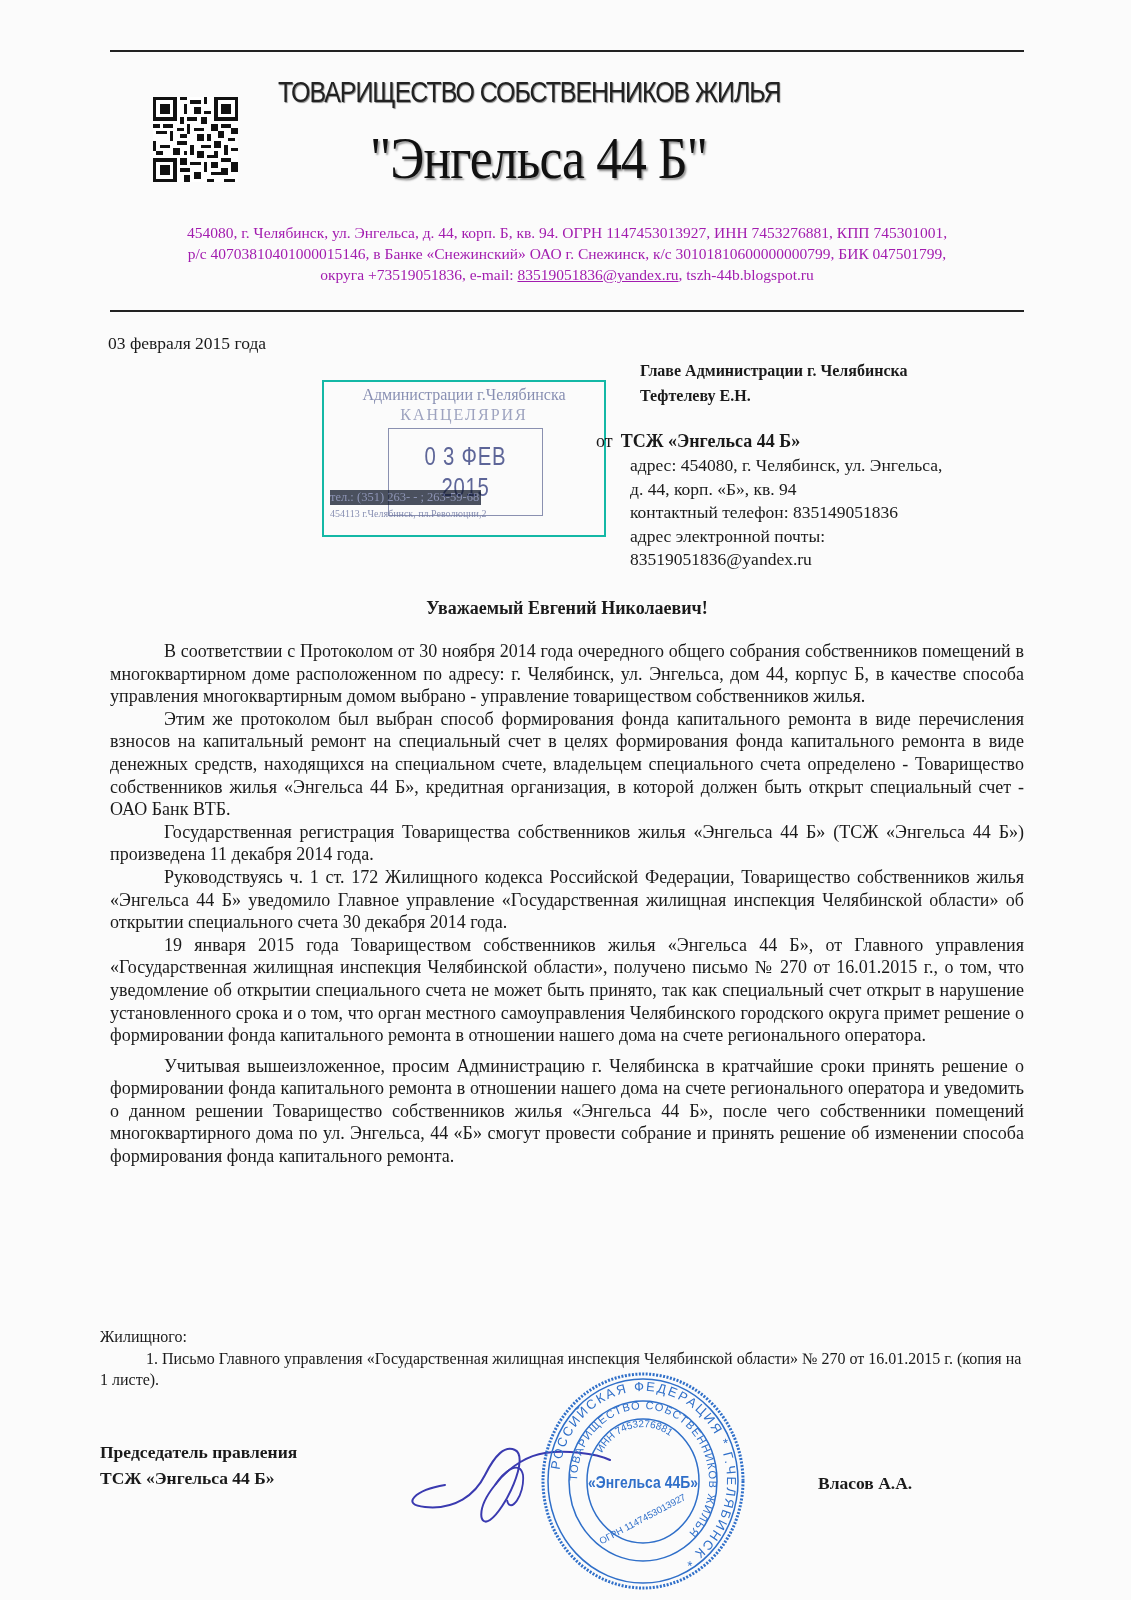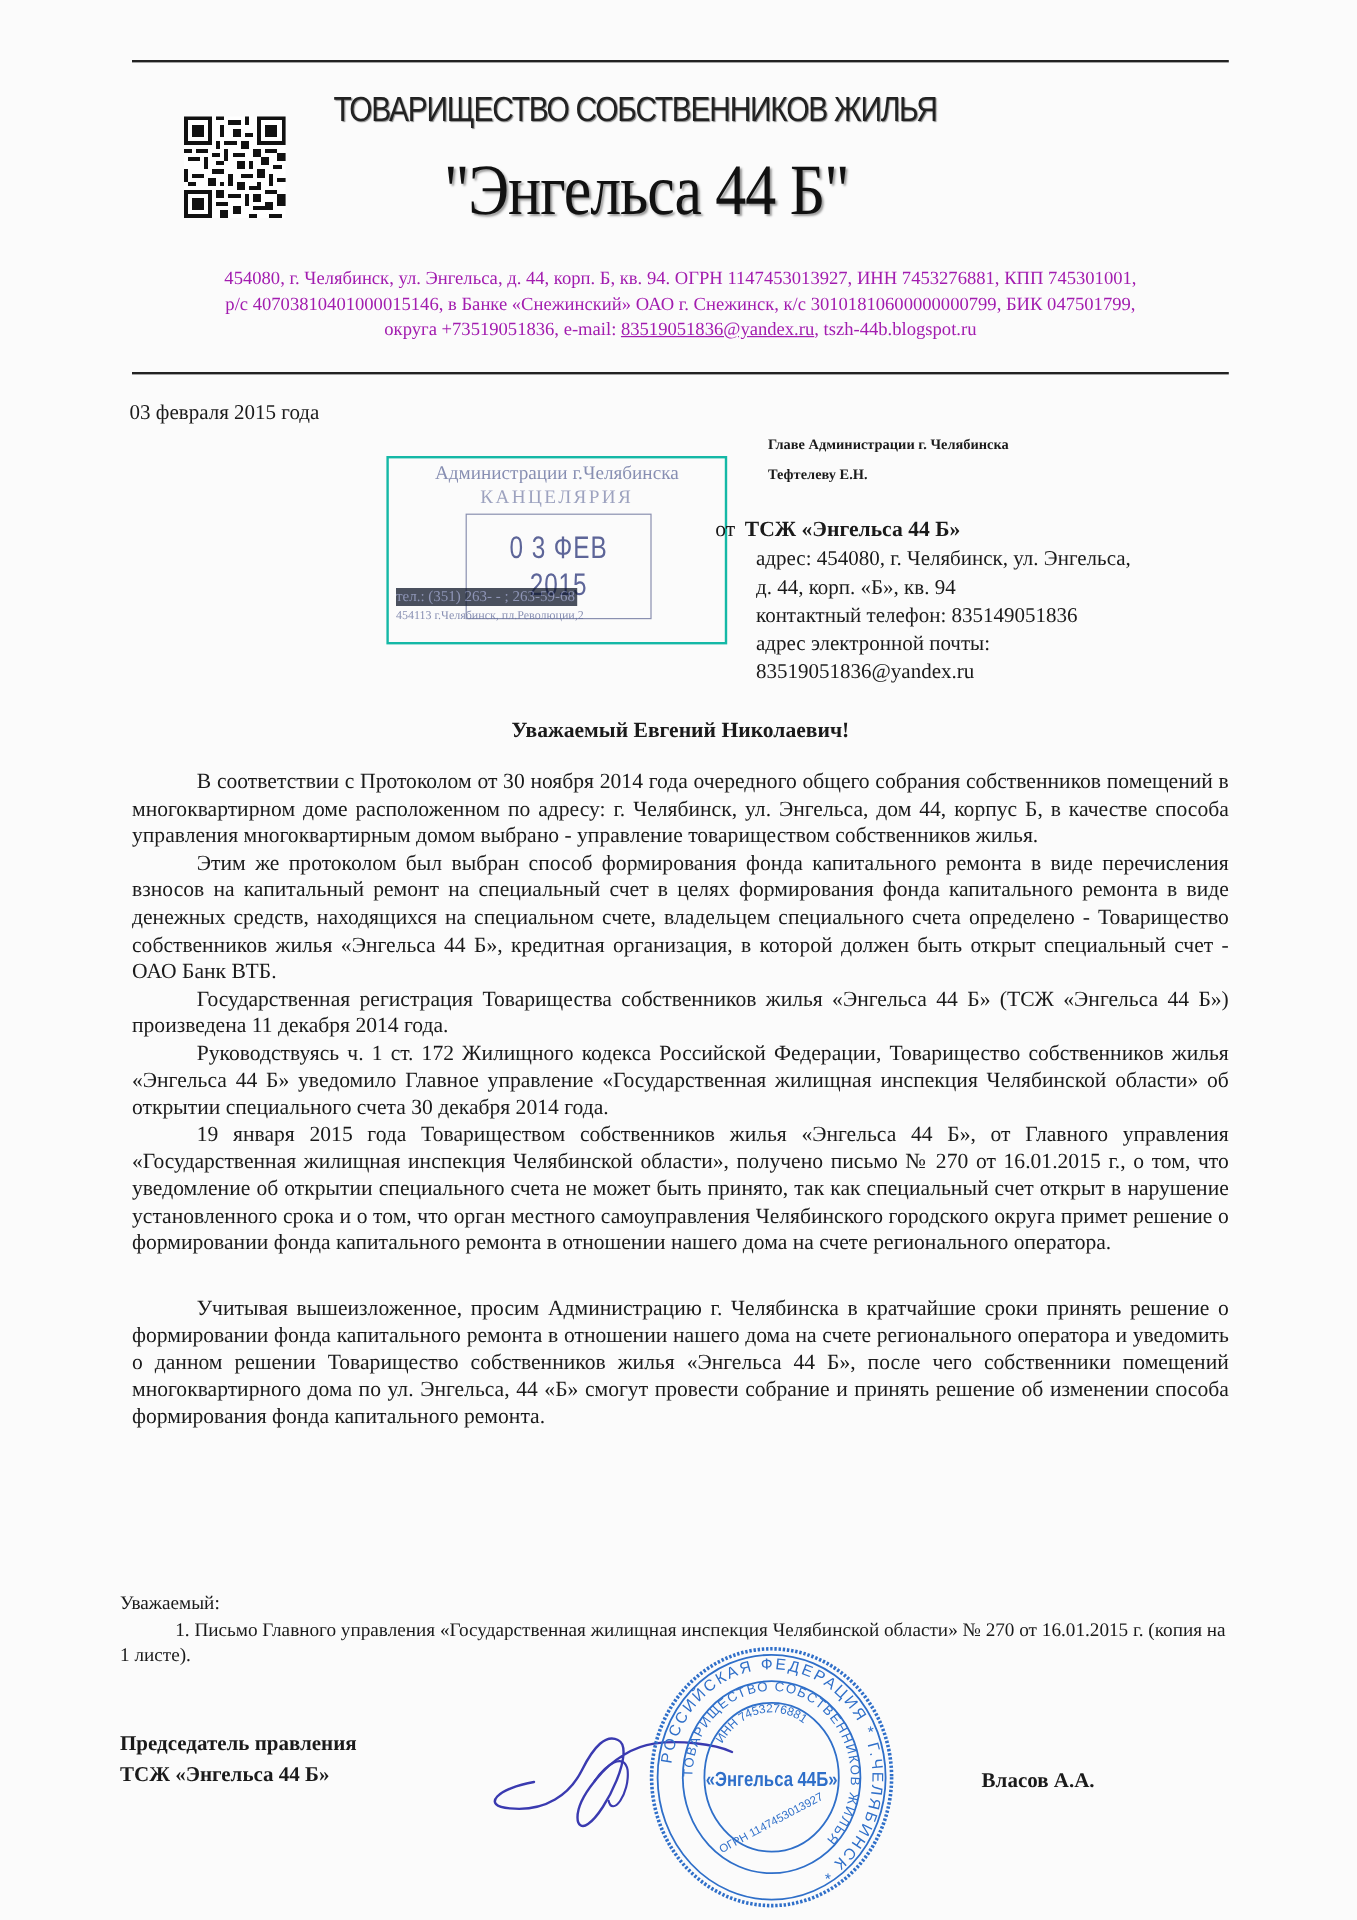--- a/index.html
+++ b/index.html
@@ -20,42 +20,42 @@
     transform: scaleX(0.86); transform-origin: left center; color: #111;
     text-shadow: 2px 2px 2px #999; letter-spacing: -1px; }
 
   .requisites { position: absolute; left: 110px; top: 222px; width: 914px; text-align: center;
     font-size: 15.5px; line-height: 21px; color: #a21caf; }
   .requisites .line { display: block; white-space: nowrap; }
   .requisites .email { text-decoration: underline; }
 
   .date { position: absolute; left: 108px; top: 333px; font-size: 17.5px; }
 
-  .addressee { position: absolute; left: 640px; top: 358px; font-size: 12px; font-weight: bold; line-height: 25px; }
+  .addressee { position: absolute; left: 640px; top: 358px; font-size: 16px; font-weight: bold; line-height: 25px; }
   .sender { position: absolute; left: 596px; top: 429px; font-size: 18px; line-height: 25px; }
   .sender .from-prefix { font-weight: normal; }
   .sender .from-name { font-weight: bold; margin-left: 8px; }
   .sender .details { margin-left: 34px; font-size: 17.5px; line-height: 23.5px; }
 
   .stamp-rect { position: absolute; left: 322px; top: 380px; width: 284px; height: 157px;
     border: 2px solid #14b8a6; color: #6b74a0; font-family: "Liberation Serif", serif; }
   .stamp-rect .s-line1 { position: absolute; left: 0; top: 4px; width: 100%; text-align: center; font-size: 16px; opacity: .8; }
   .stamp-rect .s-line2 { position: absolute; left: 0; top: 24px; width: 100%; text-align: center; font-size: 16px; letter-spacing: 2px; opacity: .65; }
   .stamp-rect .date-box { position: absolute; left: 64px; top: 46px; width: 155px; height: 88px; border: 1.5px solid #8a90b0; }
   .stamp-rect .stamp-date { position: absolute; left: 0; top: 12px; width: 100%; text-align: center;
     font-family: "Liberation Sans", sans-serif; font-size: 26px; letter-spacing: 1px; color: #5d6598;
     transform: scaleX(0.78); }
   .stamp-rect .s-phone { position: absolute; left: 6px; top: 108px; font-size: 12.5px; opacity: .75; white-space: nowrap; background: #0f172a; padding-right: 2px; }
   .stamp-rect .s-addr { position: absolute; left: 6px; top: 126px; font-size: 10px; opacity: .8; white-space: nowrap; }
 
   .salutation { position: absolute; left: 110px; top: 598px; width: 914px; text-align: center; font-size: 18px; font-weight: bold; }
 
   .body { position: absolute; left: 110px; top: 640px; width: 914px; font-size: 18px; line-height: 22.6px; text-align: justify; }
   .body p { text-indent: 54px; text-align: justify; }
-  .body p.gap { margin-top: 32px; }
+  .body p.gap { margin-top: 8px; }
 
   .appendix { position: absolute; left: 100px; top: 1326px; width: 924px; font-size: 16px; line-height: 21.5px; }
   .appendix .item { text-indent: 46px; }
 
   .signer { position: absolute; left: 100px; top: 1439px; font-size: 17.5px; font-weight: bold; line-height: 26px; }
   .signer-name { position: absolute; left: 818px; top: 1473px; font-size: 17.5px; font-weight: bold; }
 
   .seal { position: absolute; left: 538px; top: 1370px; width: 210px; height: 222px; }
   .signature { position: absolute; left: 395px; top: 1415px; width: 220px; height: 120px; }
 </style>
@@ -174,21 +174,21 @@
 <div class="body">
   <p>В соответствии с Протоколом от 30 ноября 2014 года очередного общего собрания собственников помещений в многоквартирном доме расположенном по адресу: г. Челябинск, ул. Энгельса, дом 44, корпус Б, в качестве способа управления многоквартирным домом выбрано - управление товариществом собственников жилья.</p>
   <p>Этим же протоколом был выбран способ формирования фонда капитального ремонта в виде перечисления взносов на капитальный ремонт на специальный счет в целях формирования фонда капитального ремонта в виде денежных средств, находящихся на специальном счете, владельцем специального счета определено - Товарищество собственников жилья «Энгельса 44 Б», кредитная организация, в которой должен быть открыт специальный счет - ОАО Банк ВТБ.</p>
   <p>Государственная регистрация Товарищества собственников жилья «Энгельса 44 Б» (ТСЖ «Энгельса 44 Б») произведена 11 декабря 2014 года.</p>
   <p>Руководствуясь ч. 1 ст. 172 Жилищного кодекса Российской Федерации, Товарищество собственников жилья «Энгельса 44 Б» уведомило Главное управление «Государственная жилищная инспекция Челябинской области» об открытии специального счета 30 декабря 2014 года.</p>
   <p>19 января 2015 года Товариществом собственников жилья «Энгельса 44 Б», от Главного управления «Государственная жилищная инспекция Челябинской области», получено письмо № 270 от 16.01.2015 г., о том, что уведомление об открытии специального счета не может быть принято, так как специальный счет открыт в нарушение установленного срока и о том, что орган местного самоуправления Челябинского городского округа примет решение о формировании фонда капитального ремонта в отношении нашего дома на счете регионального оператора.</p>
   <p class="gap">Учитывая вышеизложенное, просим Администрацию г. Челябинска в кратчайшие сроки принять решение о формировании фонда капитального ремонта в отношении нашего дома на счете регионального оператора и уведомить о данном решении Товарищество собственников жилья «Энгельса 44 Б», после чего собственники помещений многоквартирного дома по ул. Энгельса, 44 «Б» смогут провести собрание и принять решение об изменении способа формирования фонда капитального ремонта.</p>
 </div>
 
 <div class="appendix">
-  <div>Уважаемый:</div>
+  <div>Жилищного:</div>
   <div class="item">1. Письмо Главного управления «Государственная жилищная инспекция Челябинской области» № 270 от 16.01.2015 г. (копия на 1 листе).</div>
 </div>
 
 <div class="signer">
   <div>Председатель правления</div>
   <div>ТСЖ «Энгельса 44 Б»</div>
 </div>
 
 <svg class="signature" viewBox="0 0 220 120">
   <path d="M50 70 C 20 75, 5 90, 30 92 C 60 95, 80 80, 90 60 C 100 40, 110 30, 120 35 C 135 42, 110 95, 95 105 C 85 112, 80 95, 100 70 C 115 50, 135 40, 150 38 C 170 35, 200 38, 215 45" fill="none" stroke="#3a3ab0" stroke-width="2" stroke-linecap="round"></path>

